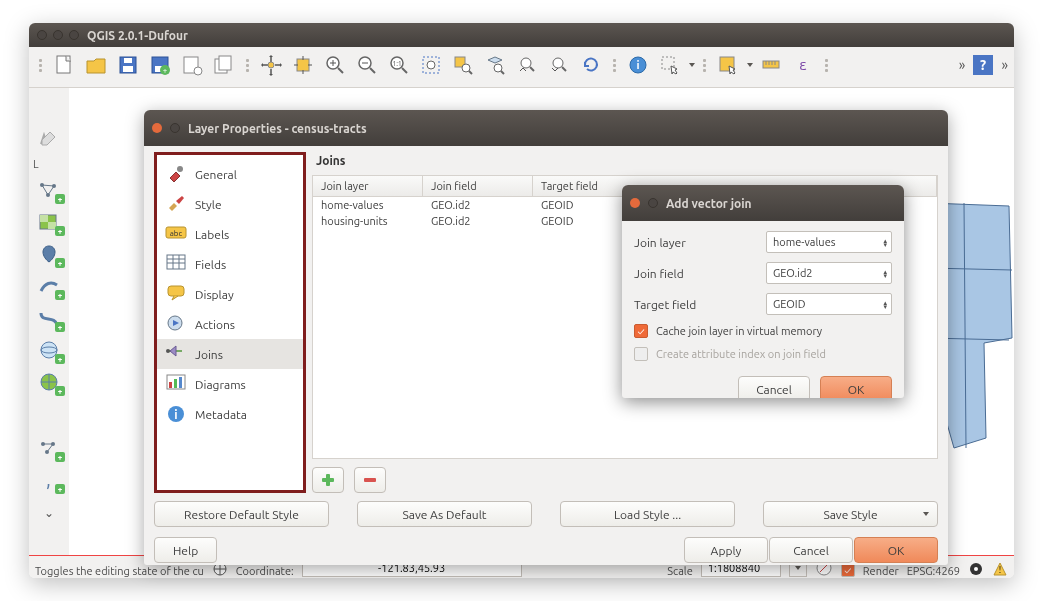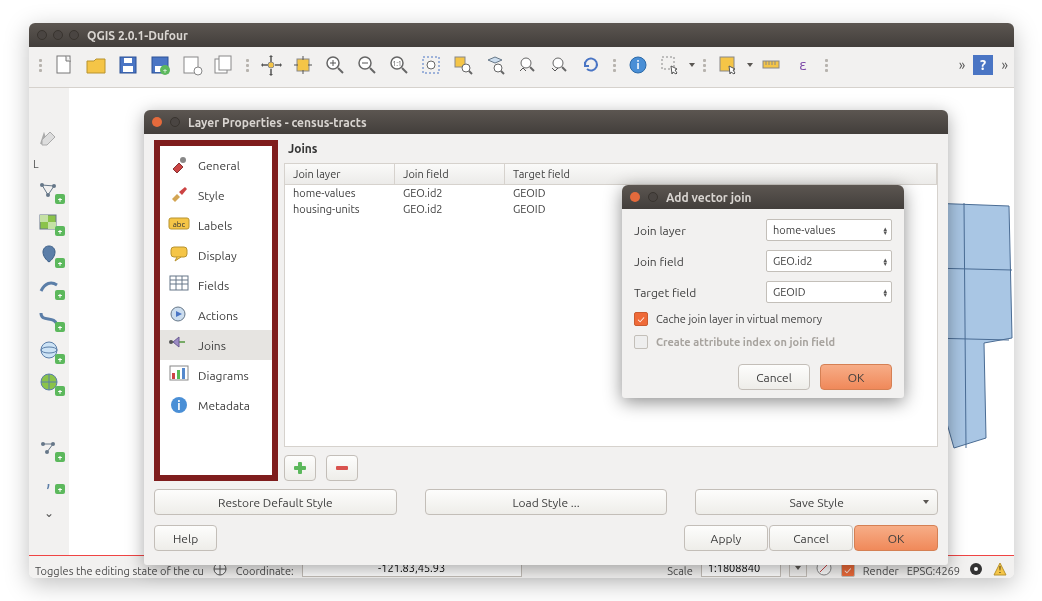--- a/index.html
+++ b/index.html
@@ -27,24 +27,24 @@
 
   .map-area { flex:1; background:#fff; position:relative; }
   .map-shape { position:absolute; right:0; top:110px; width:90px; height:280px; }
 
   .statusbar { height:22px; background:#f2f1f0; border-top:1px solid #ef4444; display:flex; align-items:flex-end; font-size:11px; color:#4a4a4a; padding:0 6px; gap:8px;}
   .stat-input { height:18px; border:1px solid #c3beb8; background:#fff; font-size:11px; padding:0 4px; text-align:center;}
   .stat-cb { width:14px; height:14px; border:1px solid #c3beb8; background:#ec6a3a; display:flex; align-items:center; justify-content:center; border-radius:2px;}
 
   
   .props-win { position:absolute; left:144px; top:110px; width:804px; height:455px; background:#f2f1f0; border-radius:6px 6px 3px 3px; box-shadow:0 4px 18px rgba(0,0,0,0.35); overflow:hidden; }
-  .titlebar-dialog { height:24px; background:linear-gradient(#5c5651,#423e3b); display:flex; align-items:center; padding:0 8px; gap:8px; color:#d9d5d1; font-size:12px; font-weight:bold; }
+  .titlebar-dialog { height:36px; background:linear-gradient(#5c5651,#423e3b); display:flex; align-items:center; padding:0 8px; gap:8px; color:#d9d5d1; font-size:12px; font-weight:bold; }
   .dlg-close { width:10px; height:10px; border-radius:50%; background:#e46a3c; }
   .props-body { display:flex; height:calc(100% - 24px - 44px - 40px); padding:6px 10px 0; gap:6px;}
-  .props-nav { width:124px; background:#fff; border:6px solid #7f1d1d; display:flex; flex-direction:column; padding:4px 0;}
+  .props-nav { width:152px; background:#fff; border:3px solid #7f1d1d; display:flex; flex-direction:column; padding:4px 0;}
   .nav-item { display:flex; align-items:center; gap:8px; padding:5px 8px; font-size:12px; color:#3d3d3d; }
   .nav-item.active { background:#e6e4e1; }
   .nav-icon { width:22px; height:20px; display:flex; align-items:flex-start; justify-content:center; }
   .props-content { flex:1; display:flex; flex-direction:column; }
   .content-title { font-size:12px; font-weight:bold; color:#333; padding:2px 4px 8px; }
   .joins-table { flex:1; background:#fff; border:1px solid #d6d2cd; font-size:11px; color:#3d3d3d; overflow:hidden; }
   .jt-head { display:flex; background:linear-gradient(#fafaf9,#ecebe9); border-bottom:1px solid #d6d2cd; }
   .jt-col { padding:4px 8px; border-right:1px solid #d6d2cd; }
   .jt-row { display:flex; }
   .jt-cell { padding:2px 8px; }
@@ -65,21 +65,21 @@
   
   .join-win { position:absolute; left:622px; top:185px; width:282px; height:213px; background:#f2f1f0; border-radius:6px 6px 3px 3px; box-shadow:0 4px 18px rgba(0,0,0,0.45); overflow:hidden;}
   .join-body { padding:10px 12px 10px; display:flex; flex-direction:column; gap:9px; font-size:12px; color:#3d3d3d;}
   .form-row { display:flex; align-items:center; justify-content:space-between; gap:8px;}
   .combo { width:126px; height:22px; border:1px solid #c3bfb9; background:#fff; display:flex; align-items:center; justify-content:space-between; font-size:11px; padding:0 4px 0 6px; border-radius:2px;}
   .combo-arrows { display:flex; flex-direction:column; line-height:4px; font-size:7px; color:#555;}
   .cb-row { display:flex; align-items:center; gap:8px; font-size:11px; }
   .checkbox { width:14px; height:14px; border:1px solid #c3bfb9; background:#fff; border-radius:2px; display:flex; align-items:center; justify-content:center;}
   .checkbox.checked { background:#ef6a38; border-color:#ca5b30;}
   .checkbox.checked::after{ content:"✓"; color:#fff; font-size:10px; }
-  .cb-row.disabled { color:#a7a39e;font-weight:bold; }
+  .cb-row.disabled { color:#a7a39e; }
   .join-btnrow { display:flex; gap:10px; justify-content:flex-end; padding-top:6px;}
 
   svg { display:block; }
 </style>
 </head>
 <body>
 
 <div class="shadow-frame"></div>
 
 <div class="main-win">
@@ -436,38 +436,38 @@
           <span class="nav-icon">
             <svg width="22" height="16">
               <rect x="1" y="3" width="20" height="11" rx="2" fill="#f5c547" stroke="#b8932f"></rect>
               <text x="11" y="12" font-size="8" text-anchor="middle" fill="#333">abc</text>
             </svg>
           </span>
           <span>Labels</span>
         </div>
       <div class="nav-item">
           <span class="nav-icon">
-            <svg width="20" height="18">
-              <rect x="2" y="2" width="16" height="10" rx="3" fill="#f5c547" stroke="#b8932f"></rect>
-              <path d="M8 12l-2 4 6-4" fill="#f5c547" stroke="#b8932f"></path>
-            </svg>
-          </span>
-          <span>Display</span>
-        </div>
-      <div class="nav-item">
-          <span class="nav-icon">
             <svg width="20" height="16">
               <rect x="1" y="1" width="18" height="14" fill="#fff" stroke="#678"></rect>
               <line x1="1" y1="5" x2="19" y2="5" stroke="#678"></line>
               <line x1="1" y1="9" x2="19" y2="9" stroke="#678"></line>
               <line x1="7" y1="1" x2="7" y2="15" stroke="#678"></line>
               <line x1="13" y1="1" x2="13" y2="15" stroke="#678"></line>
             </svg>
           </span>
           <span>Fields</span>
+        </div>
+      <div class="nav-item">
+          <span class="nav-icon">
+            <svg width="20" height="18">
+              <rect x="2" y="2" width="16" height="10" rx="3" fill="#f5c547" stroke="#b8932f"></rect>
+              <path d="M8 12l-2 4 6-4" fill="#f5c547" stroke="#b8932f"></path>
+            </svg>
+          </span>
+          <span>Display</span>
         </div>
       <div class="nav-item">
           <span class="nav-icon">
             <svg width="20" height="18">
               <circle cx="9" cy="9" r="7" fill="#cde" stroke="#678"></circle>
               <path d="M7 6l6 3-6 3z" fill="#4a75c4"></path>
             </svg>
           </span>
           <span>Actions</span>
         </div>
@@ -536,20 +536,23 @@
           </div>
       </div>
     </div>
   </div>
 
   <div class="style-row">
     <div class="style-btn">
         <span>Restore Default Style</span>
       </div>
     <div class="style-btn">
+        <span>Save As Default</span>
+      </div>
+    <div class="style-btn">
         <span>Load Style ...</span>
       </div>
     <div class="style-btn">
         <span>Save Style</span>
         <div class="dd-tri"></div>
       </div>
   </div>
 
   <div class="dlg-btnrow">
     <div class="btn">

